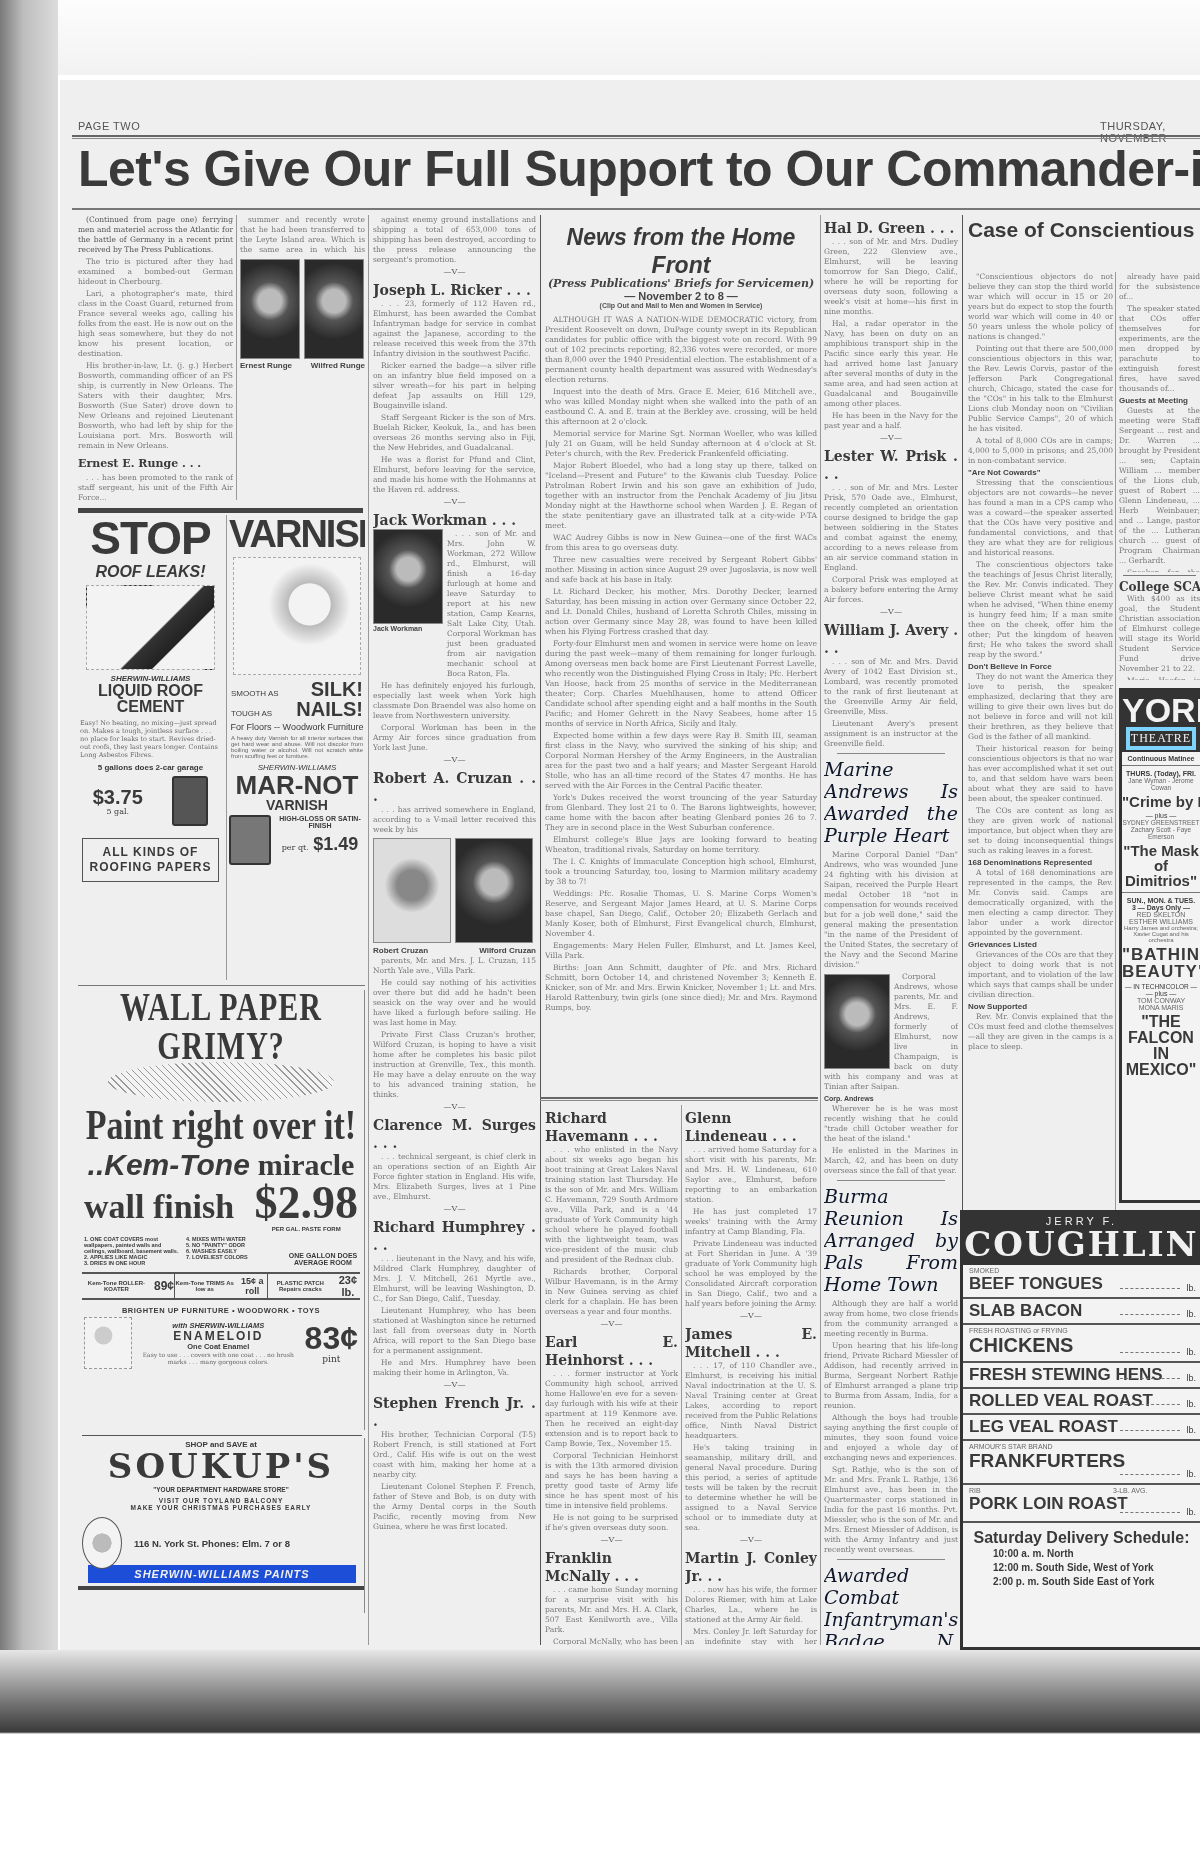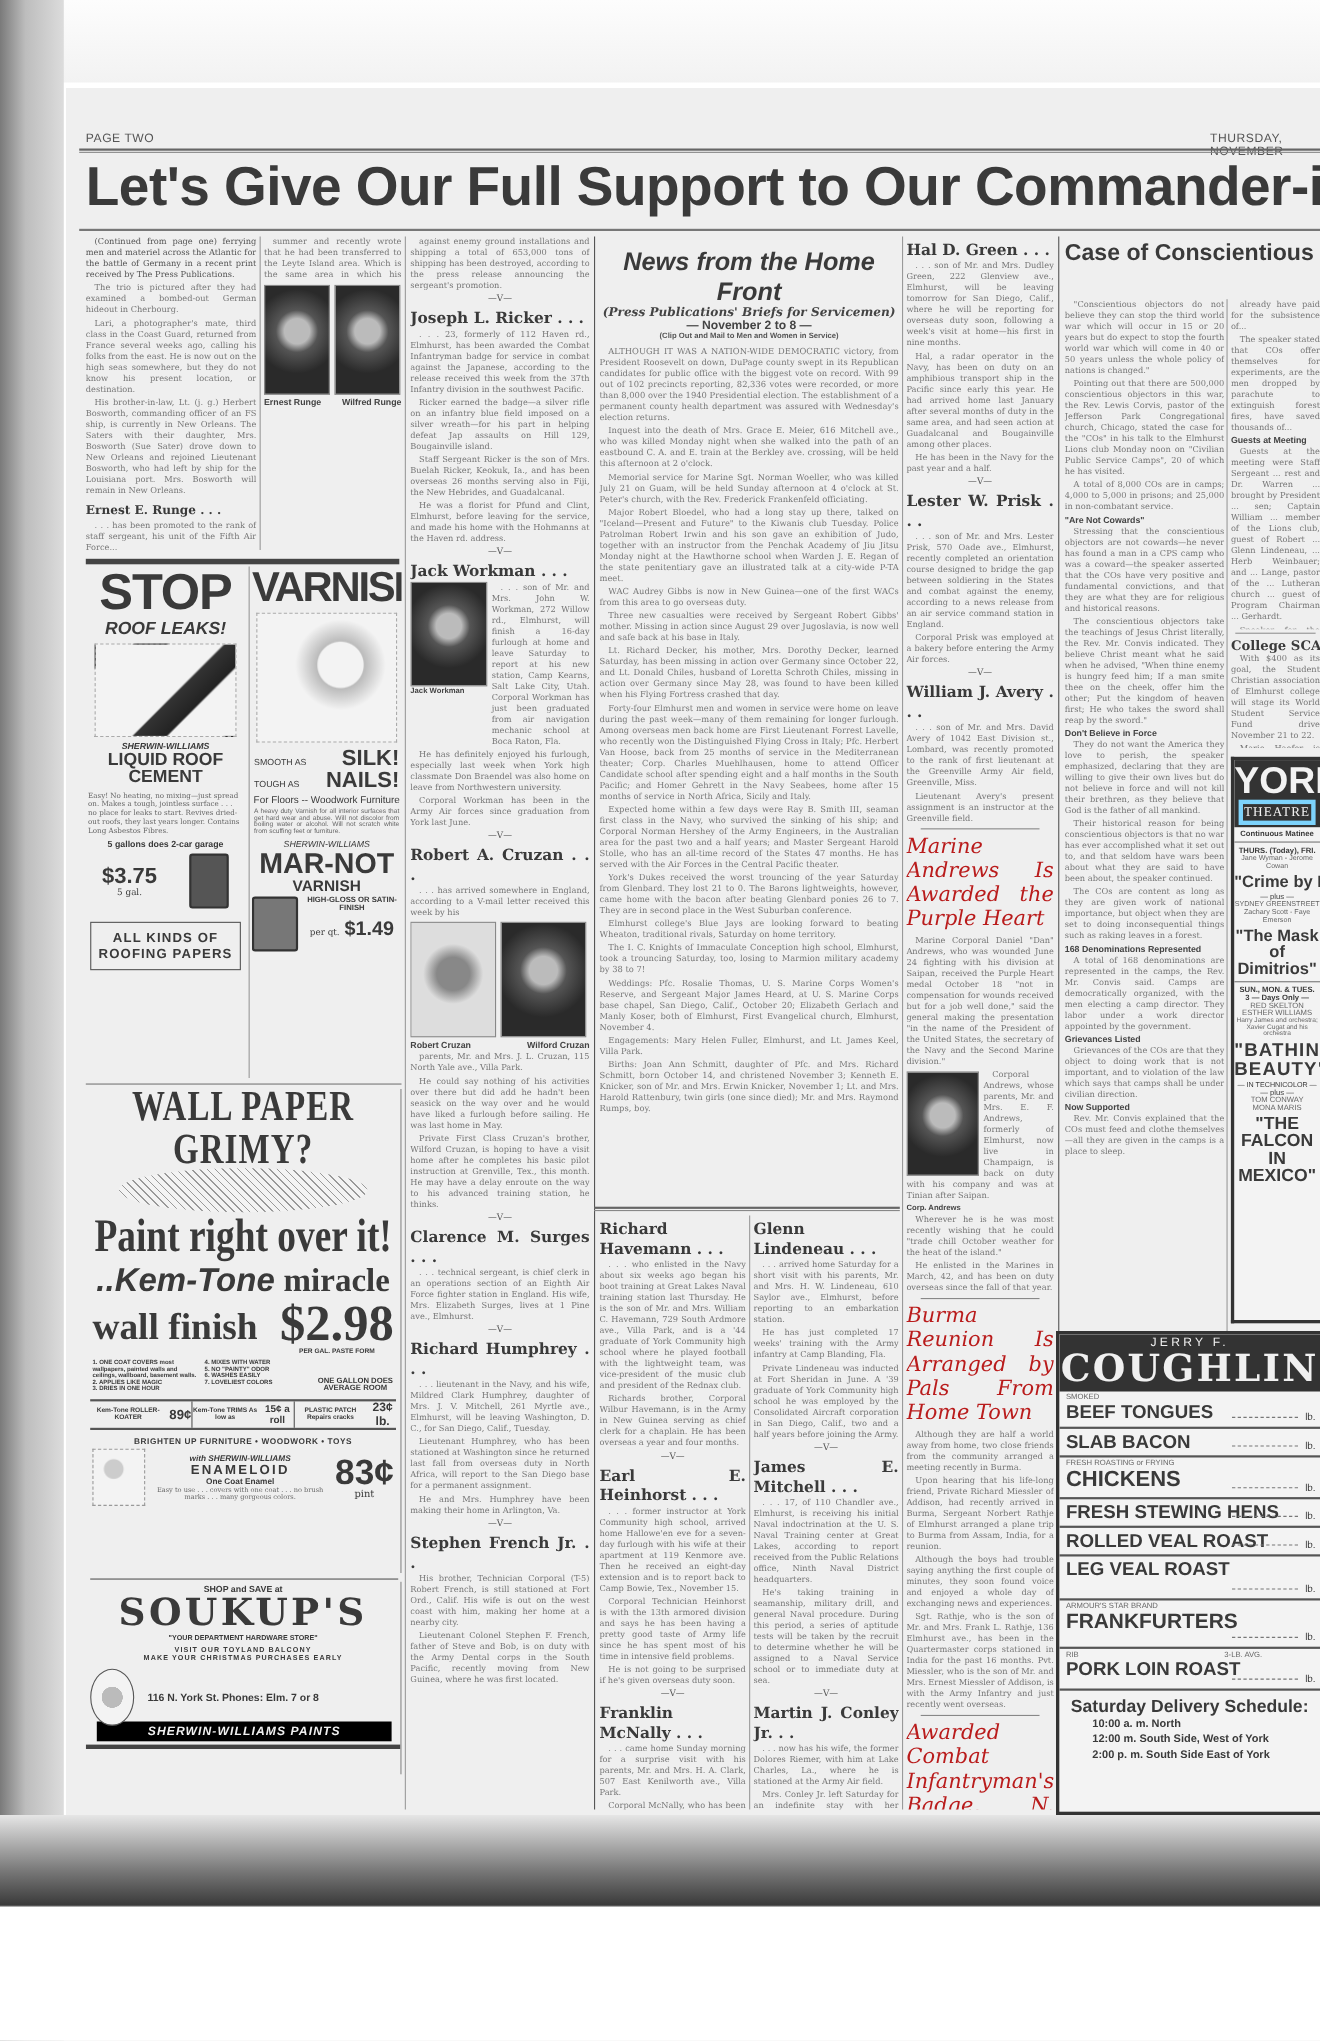--- a/index.html
+++ b/index.html
@@ -13,21 +13,21 @@
   .banner { position: absolute; left: 78px; top: 140px; font-family: "Liberation Sans", sans-serif; font-weight: bold; font-size: 50px; color: #3a3a3a; white-space: nowrap; letter-spacing: -.5px; }
   .col { position: absolute; font-size: 7.5px; line-height: 10px; color: #777; text-align: justify; overflow: hidden; }
   .col p { margin-bottom: 2px; text-indent: 8px; }
   .hd { font-family: "DejaVu Serif", serif; font-weight: bold; font-size: 14px; color: #3a3a3a; line-height: 18px; margin-top: 4px; }
   .vsep { text-align: center; font-size: 8px; color: #555; }
   .vline { position: absolute; width: 1px; background: #999; }
   .photo { background: radial-gradient(circle at 50% 42%, #bbb 0 18%, #555 30%, #2a2a2a 60%); border: 1px solid #888; }
   .cap { font-family: "Liberation Sans", sans-serif; font-weight: bold; font-size: 8px; color: #444; }
   .ad { position: absolute; border: 1px solid #777; background: #f3f3f3; font-family: "Liberation Sans", sans-serif; color: #3a3a3a; text-align: center; overflow: hidden; }
   .big { font-weight: bold; line-height: 1; }
-  .italic-hd { font-family: "DejaVu Serif", serif; font-style: italic; font-size: 19px; line-height: 22px; color: #b91c1c; margin: 4px 0; }
+  .italic-hd { font-family: "DejaVu Serif", serif; font-style: italic; font-size: 19px; line-height: 22px; color: #0f172a; margin: 4px 0; }
   .meat-row { border-bottom: 2px solid #555; padding: 2px 6px; position: relative; height: 34px; }
   .meat-row .pre { font-size: 7px; color: #666; }
   .meat-row .name { font-weight: bold; font-size: 17px; color: #3a3a3a; }
   .meat-row .unit { position: absolute; right: 4px; bottom: 4px; font-size: 9px; }
   .meat-row .dots { position: absolute; right: 20px; bottom: 8px; width: 60px; border-bottom: 1px dashed #777; }
 </style>
 </head>
 <body>
 
 <div class="scan-edge-top"></div>
@@ -289,21 +289,21 @@
     <div class="meat-row" style="height:26px;">
         <div class="name">FRESH STEWING HENS</div>
         <span class="dots"></span>
         <span class="unit">lb.</span>
       </div>
     <div class="meat-row" style="height:26px;">
         <div class="name">ROLLED VEAL ROAST</div>
         <span class="dots"></span>
         <span class="unit">lb.</span>
       </div>
-    <div class="meat-row" style="height:40px;">
+    <div class="meat-row" style="height:26px;">
         <div class="name">LEG VEAL ROAST</div>
         <span class="dots"></span>
         <span class="unit">lb.</span>
       </div>
     <div class="meat-row" style="height:44px;">
         <div class="pre">ARMOUR'S STAR BRAND</div>
         <div class="name" style="font-size:19px;">FRANKFURTERS</div>
         <span class="dots"></span>
         <span class="unit">lb.</span>
       </div>
@@ -434,17 +434,17 @@
 <div class="ad" style="left:78px;top:1438px;width:287px;height:175px;border:none;border-right:1px solid #888;background:transparent;">
   <div style="font-size:8px;font-weight:bold;margin-top:2px;">SHOP and SAVE at</div>
   <div class="big" style="font-family:'DejaVu Serif',serif;font-size:34px;letter-spacing:3px;">SOUKUP'S</div>
   <div style="font-size:6.5px;font-weight:bold;margin-top:3px;">"YOUR DEPARTMENT HARDWARE STORE"</div>
   <div style="font-size:6.5px;font-weight:bold;margin-top:4px;letter-spacing:1px;">VISIT OUR TOYLAND BALCONY</div>
   <div style="font-size:6.5px;font-weight:bold;letter-spacing:1px;">MAKE YOUR CHRISTMAS PURCHASES EARLY</div>
   <div style="display:flex;align-items:center;margin-top:6px;">
     <div style="width:40px;height:52px;border-radius:50%;border:1px solid #555;margin-left:4px;background:radial-gradient(circle,#bbb 0 30%,#f3f3f3 31%);"></div>
     <div style="font-size:9.5px;font-weight:bold;margin-left:12px;">116 N. York St. Phones: Elm. 7 or 8</div>
   </div>
-  <div style="background:#000000;color:#f0f0f0;font-style:italic;font-weight:bold;font-size:11px;padding:3px 0;margin:-4px 8px 0 10px;letter-spacing:1px;">SHERWIN-WILLIAMS PAINTS</div>
+  <div style="background:#1d4ed8;color:#f0f0f0;font-style:italic;font-weight:bold;font-size:11px;padding:3px 0;margin:-4px 8px 0 10px;letter-spacing:1px;">SHERWIN-WILLIAMS PAINTS</div>
   <div style="height:4px;background:#444;margin:3px 0 0;"></div>
 </div>
 
 <div class="scan-bottom"></div>
 
 </body></html>

